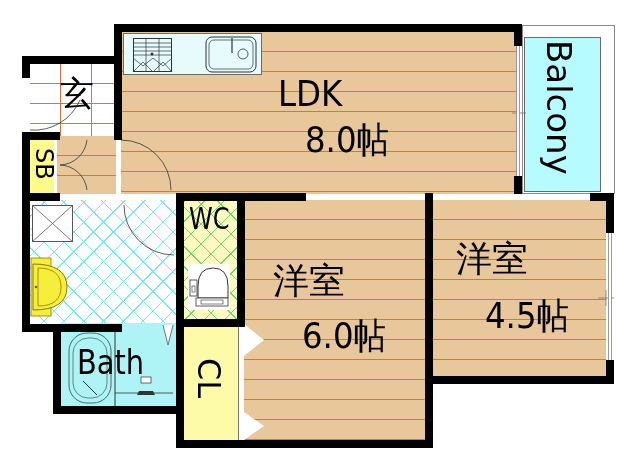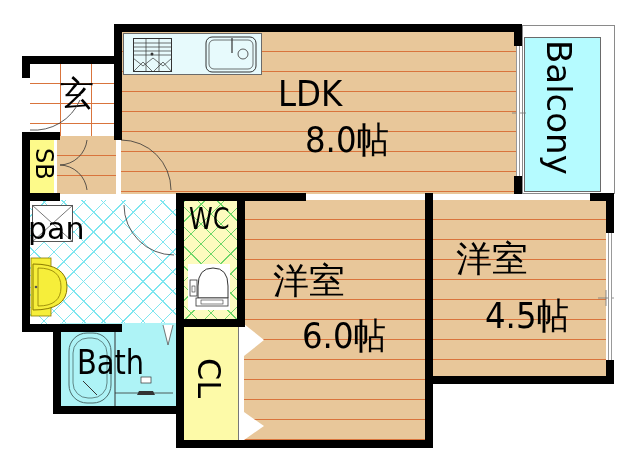--- a/index.html
+++ b/index.html
@@ -76,21 +76,20 @@
 
   <div class="room sb-fill" style="left:30px; top:140px; width:24px; height:54px;"></div>
   <div class="label" style="left:28px; top:148px; font-size:24px; transform:rotate(90deg); transform-origin:left top; left:56px;">SB</div>
 
   <div class="room tile-wash" style="left:30px; top:200px; width:147px; height:126px;"></div>
   <svg class="fixture" style="left:32px; top:205px;" width="42" height="38" viewBox="0 0 42 38">
     <rect x="0.5" y="0.5" width="40" height="36" fill="#fff" stroke="#555" stroke-width="1"></rect>
     <line x1="0" y1="0" x2="41" y2="37" stroke="#555" stroke-width="0.8"></line>
     <line x1="41" y1="0" x2="0" y2="37" stroke="#555" stroke-width="0.8"></line>
   </svg>
-  <div class="label" style="left:28px; top:214px; font-size:30px; background:transparent;">pan</div>
   <svg class="fixture" style="left:31px; top:258px;" width="38" height="60" viewBox="0 0 38 60">
     <rect x="0" y="0" width="20" height="58" fill="#f6ee3a" stroke="#8a7a00" stroke-width="0.8"></rect>
     <path d="M2 6 Q36 6 36 29 Q36 52 2 52 Z" fill="#f6ee3a" stroke="#8a7a00" stroke-width="1"></path>
     <path d="M7 10 Q30 10 30 29 Q30 48 7 48 Z" fill="none" stroke="#8a7a00" stroke-width="0.8"></path>
     <circle cx="5" cy="29" r="1.3" fill="#555"></circle>
   </svg>
 
   <div class="room tile-wc" style="left:184px; top:200px; width:54px; height:125px;"></div>
   <div class="label" style="left:189px; top:204px; font-size:30px; transform:scaleX(0.8); transform-origin:left top;">WC</div>
   <svg class="fixture" style="left:188px; top:264px;" width="42" height="46" viewBox="0 0 42 46">

